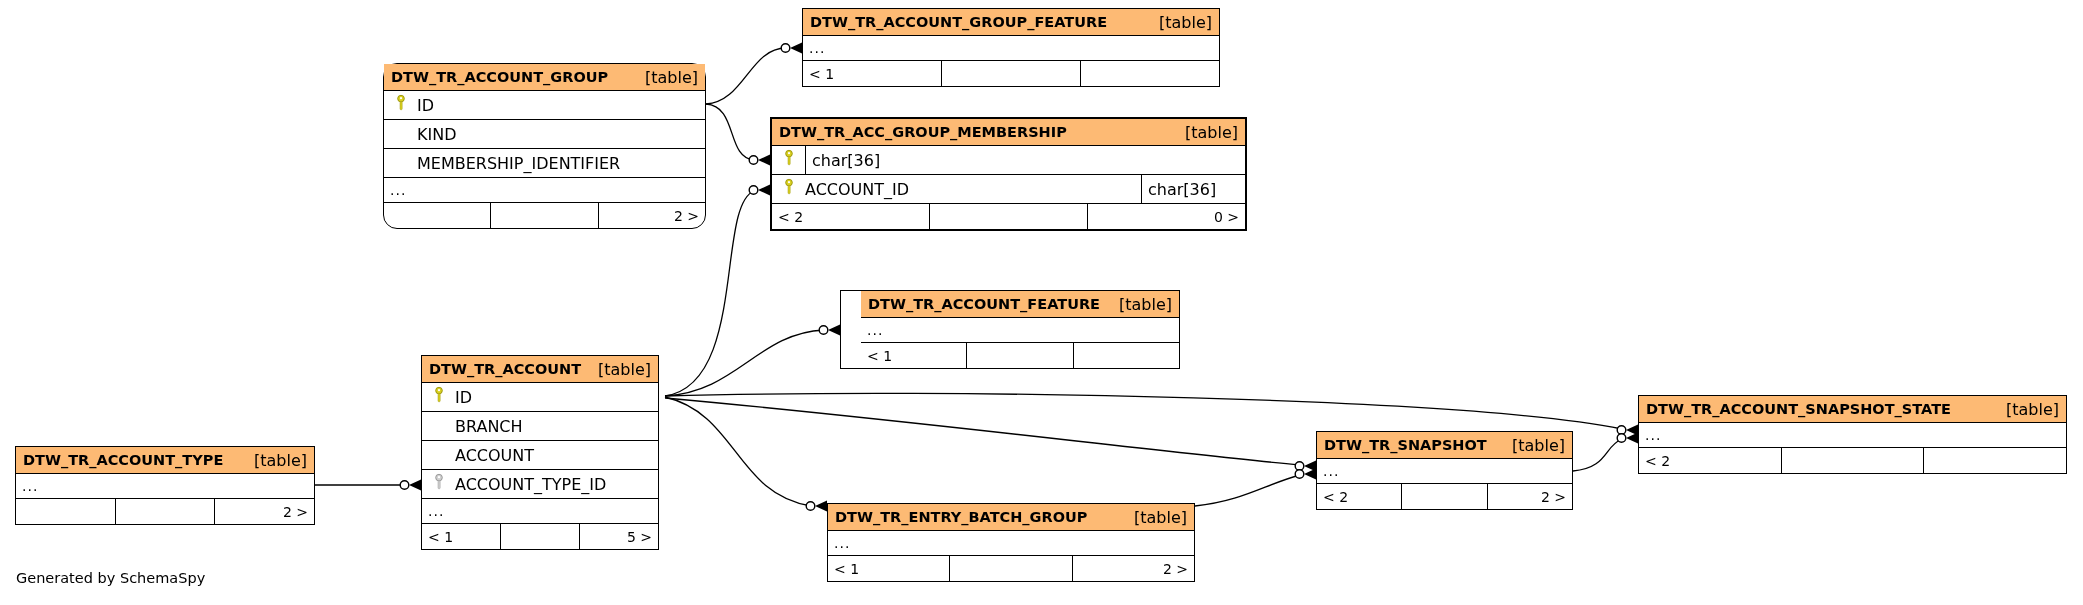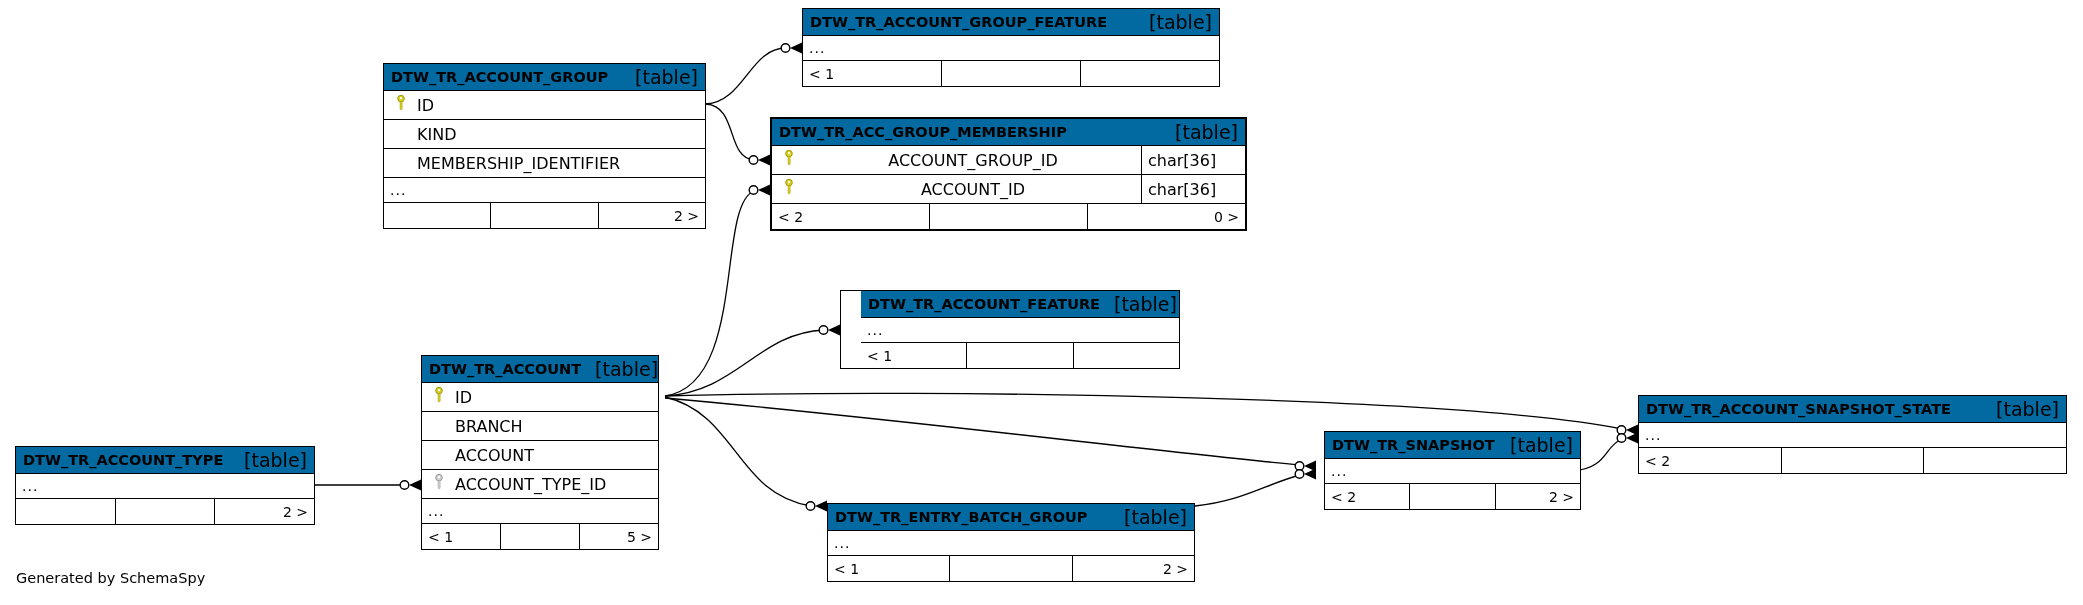--- a/index.html
+++ b/index.html
@@ -8,26 +8,26 @@
     font-family:"DejaVu Sans","Liberation Sans",sans-serif;color:#000;
     overflow:hidden;
   }
   #edges{position:absolute;left:0;top:0;width:2083px;height:605px;}
   .table-box{
     position:absolute;background:#ffffff;border:1.5px solid #000;
     box-sizing:border-box;cursor:pointer;
   }
   .table-box.emphasized{border-width:2.5px;}
   .t-header{
-    height:27px;background:#0369a1;border-bottom:1.5px solid #000;
+    height:27px;background:#fdba74;border-bottom:1.5px solid #000;
     display:flex;align-items:center;justify-content:space-between;
     padding:0 7px;box-sizing:border-box;
   }
   .t-title{font-weight:bold;font-size:14.5px;white-space:nowrap;}
-  .t-tag{font-size:19px;white-space:nowrap;margin-left:14px;}
+  .t-tag{font-size:16px;white-space:nowrap;margin-left:14px;}
   .t-row{
     height:29px;border-bottom:1px solid #000;display:flex;align-items:center;
     font-size:16px;box-sizing:border-box;
   }
   .key-cell{width:33px;display:flex;align-items:center;justify-content:center;flex:0 0 33px;}
   .col-name{flex:1;white-space:nowrap;}
   .col-type{
     width:104px;flex:0 0 104px;align-self:stretch;display:flex;align-items:center;
     border-left:1px solid #000;padding-left:6px;box-sizing:border-box;white-space:nowrap;
   }
@@ -95,21 +95,21 @@
       <circle cx="1621.5" cy="430" r="4.3" fill="#ffffff" stroke="#000000" stroke-width="1.4"></circle>
     </g>
     <g>
       <path d="M1573,471 C1608,468 1604,446 1622,439" fill="none" stroke="#000000" stroke-width="1.3"></path>
       <polygon points="1626,438 1638,432.5 1638,443.5" fill="#000000"></polygon>
       <circle cx="1621.5" cy="438" r="4.3" fill="#ffffff" stroke="#000000" stroke-width="1.4"></circle>
     </g>
   </svg>
 
 <div id="diagram">
-    <div class="table-box" style="left: 383px; top: 63px; width: 323px;">
+    <div class="table-box" style="left: 383px; top: 63px; width: 323px; border-radius: 14px;">
       <div class="t-header">
         <span class="t-title">DTW_TR_ACCOUNT_GROUP</span>
         <span class="t-tag">[table]</span>
       </div>
       <div class="t-row">
         <span class="key-cell">
           <span><svg width="14" height="18" viewBox="0 0 14 18">
               <circle cx="7" cy="4.6" r="3.3" fill="#d9d01f" stroke="#a09a12" stroke-width="1"></circle>
               <circle cx="7" cy="4.2" r="1.1" fill="#ffffff"></circle>
               <rect x="6" y="7.6" width="2.2" height="8.2" rx="1" fill="#d9d01f" stroke="#a09a12" stroke-width="0.5"></rect>
@@ -137,34 +137,33 @@
         <span class="t-title">DTW_TR_ACCOUNT_GROUP_FEATURE</span>
         <span class="t-tag">[table]</span>
       </div>
       <div class="t-ellipsis">...</div>
       <div class="t-footer">
         <span class="fl">&lt; 1</span>
         <span class="fm"></span>
         <span class="fr"></span>
       </div>
     </div>
-    <div class="table-box emphasized" style="left: 770px; top: 117px; width: 477px; text-align: center;">
+    <div class="table-box emphasized" style="left: 770px; top: 117px; width: 477px;">
       <div class="t-header">
         <span class="t-title">DTW_TR_ACC_GROUP_MEMBERSHIP</span>
         <span class="t-tag">[table]</span>
       </div>
       <div class="t-row">
         <span class="key-cell">
           <span><svg width="14" height="18" viewBox="0 0 14 18">
               <circle cx="7" cy="4.6" r="3.3" fill="#d9d01f" stroke="#a09a12" stroke-width="1"></circle>
               <circle cx="7" cy="4.2" r="1.1" fill="#ffffff"></circle>
               <rect x="6" y="7.6" width="2.2" height="8.2" rx="1" fill="#d9d01f" stroke="#a09a12" stroke-width="0.5"></rect>
             </svg></span>
         </span>
-        <span class="col-name">ACCOUNT_GROUP_ID</span>
         <span class="col-type">char[36]</span>
       </div>
       <div class="t-row">
         <span class="key-cell">
           <span><svg width="14" height="18" viewBox="0 0 14 18">
               <circle cx="7" cy="4.6" r="3.3" fill="#d9d01f" stroke="#a09a12" stroke-width="1"></circle>
               <circle cx="7" cy="4.2" r="1.1" fill="#ffffff"></circle>
               <rect x="6" y="7.6" width="2.2" height="8.2" rx="1" fill="#d9d01f" stroke="#a09a12" stroke-width="0.5"></rect>
             </svg></span>
         </span>
@@ -246,21 +245,21 @@
         <span class="t-title">DTW_TR_ENTRY_BATCH_GROUP</span>
         <span class="t-tag">[table]</span>
       </div>
       <div class="t-ellipsis">...</div>
       <div class="t-footer">
         <span class="fl">&lt; 1</span>
         <span class="fm"></span>
         <span class="fr">2 &gt;</span>
       </div>
     </div>
-    <div class="table-box" style="left: 1316px; top: 431px; width: 257px; margin-left: 8px;">
+    <div class="table-box" style="left: 1316px; top: 431px; width: 257px;">
       <div class="t-header">
         <span class="t-title">DTW_TR_SNAPSHOT</span>
         <span class="t-tag">[table]</span>
       </div>
       <div class="t-ellipsis">...</div>
       <div class="t-footer">
         <span class="fl">&lt; 2</span>
         <span class="fm"></span>
         <span class="fr">2 &gt;</span>
       </div>

